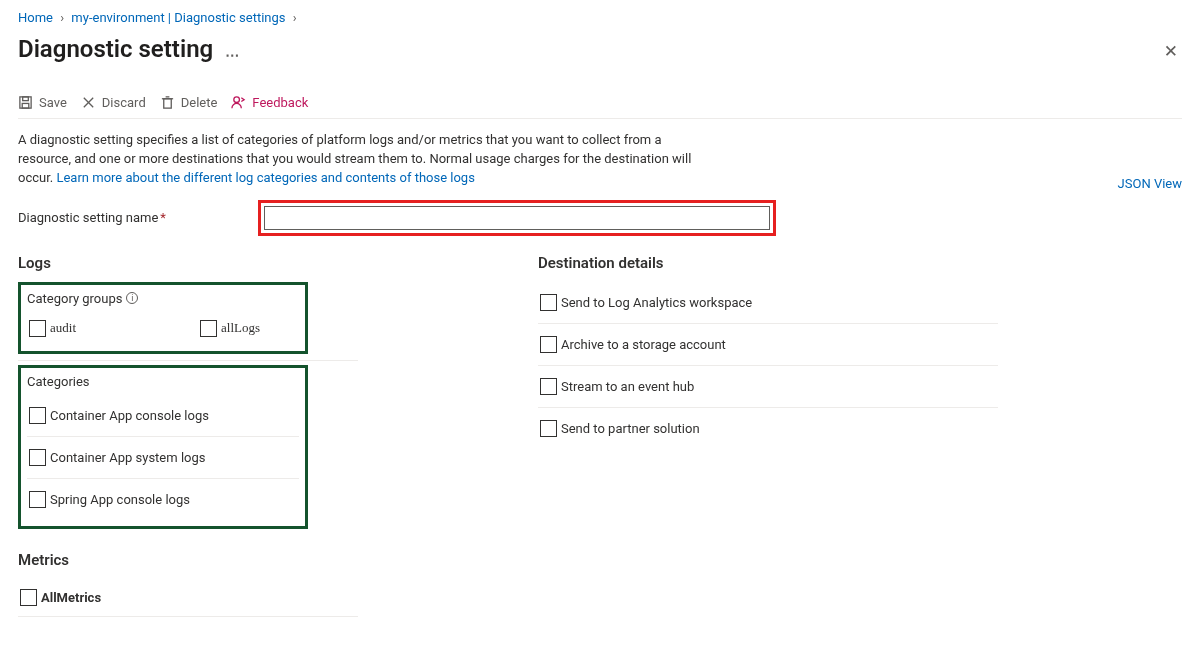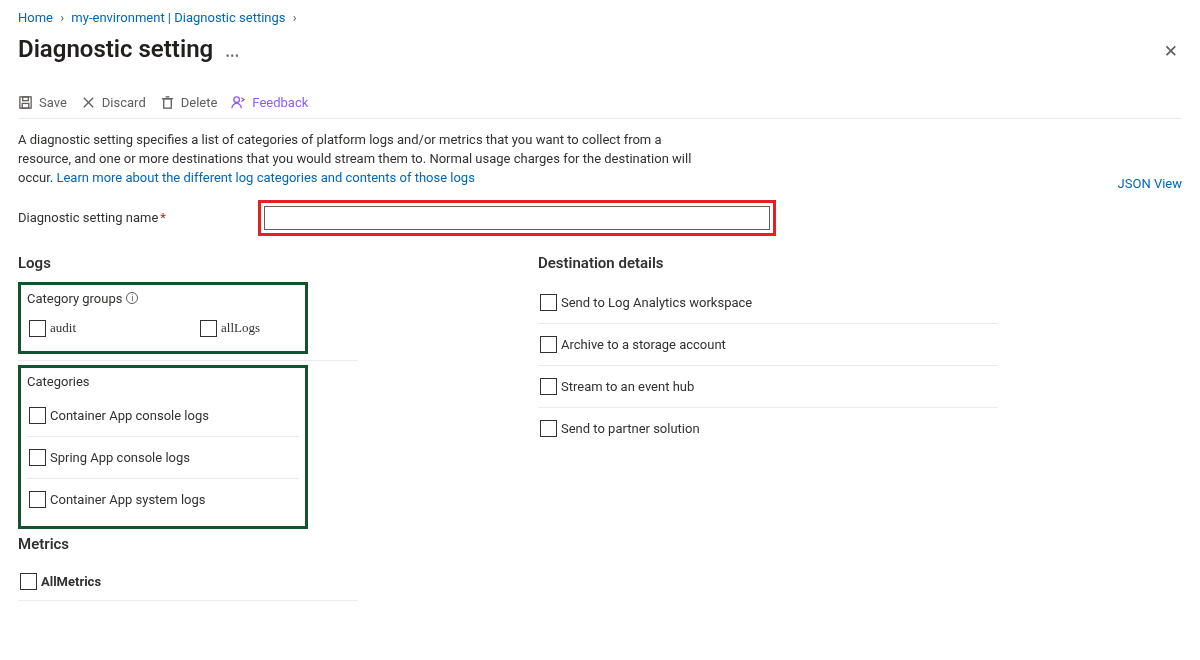--- a/index.html
+++ b/index.html
@@ -26,21 +26,21 @@
   }
   .ellipsis { color: #605e5c; font-size: 14px; position: relative; top: 6px; }
   .close-x { font-size: 17px; color: #605e5c; cursor: pointer; padding: 4px; }
 
   
   .toolbar {
     display: flex; align-items: center; gap: 14px;
     border-bottom: 1px solid #edebe9; padding: 6px 0 8px 0; margin-top: 18px;
   }
   .tbtn { display: inline-flex; gap: 6px; font-size: 13px; cursor: pointer; color: #605e5c; }
-  .tbtn.accent { color: #8b5cf6; }
+  .tbtn.accent { color: #be185d; }
   .ticon { width: 15px; height: 15px; display: inline-block; }
 
   
   .desc { margin: 12px 0 6px 0; max-width: 680px; color: #323130; line-height: 1.45; }
   .jsonview { float: right; color: #0067b8; font-size: 13px; cursor: pointer; margin-top: -18px; }
 
   
   .fieldrow { display: flex; align-items: center; margin: 12px 0 18px 0; }
   .fieldlabel { width: 240px; color: #323130; }
   .req { color: #a4262c; margin-left: 2px; }
@@ -190,29 +190,29 @@
     <div style="border-bottom:1px solid #edebe9; margin:0 0 0 0; width:340px;"></div>
 
     <div class="redbox" style="width:290px; margin-top:4px;">
       <div class="sub-h">Categories</div>
       <label class="chkline">
         <span class="chk"></span>
         <span class="chklabel">Container App console logs</span>
       </label>
       <label class="chkline">
         <span class="chk"></span>
+        <span class="chklabel">Container App system logs</span>
+      </label>
+      <label class="chkline">
+        <span class="chk"></span>
         <span class="chklabel">Spring App console logs</span>
       </label>
-      <label class="chkline">
-        <span class="chk"></span>
-        <span class="chklabel">Container App system logs</span>
-      </label>
     </div>
 
-    <div class="section-h" style="margin-top:6px;">Metrics</div>
+    <div class="section-h" style="margin-top:22px;">Metrics</div>
     <div class="metrics" style="width:340px;font-weight:bold;">
       <label class="chkline">
         <span class="chk"></span>
         <span class="chklabel">AllMetrics</span>
       </label>
     </div>
   </div>
 
   <div class="col dest">
     <div class="section-h">Destination details</div>

